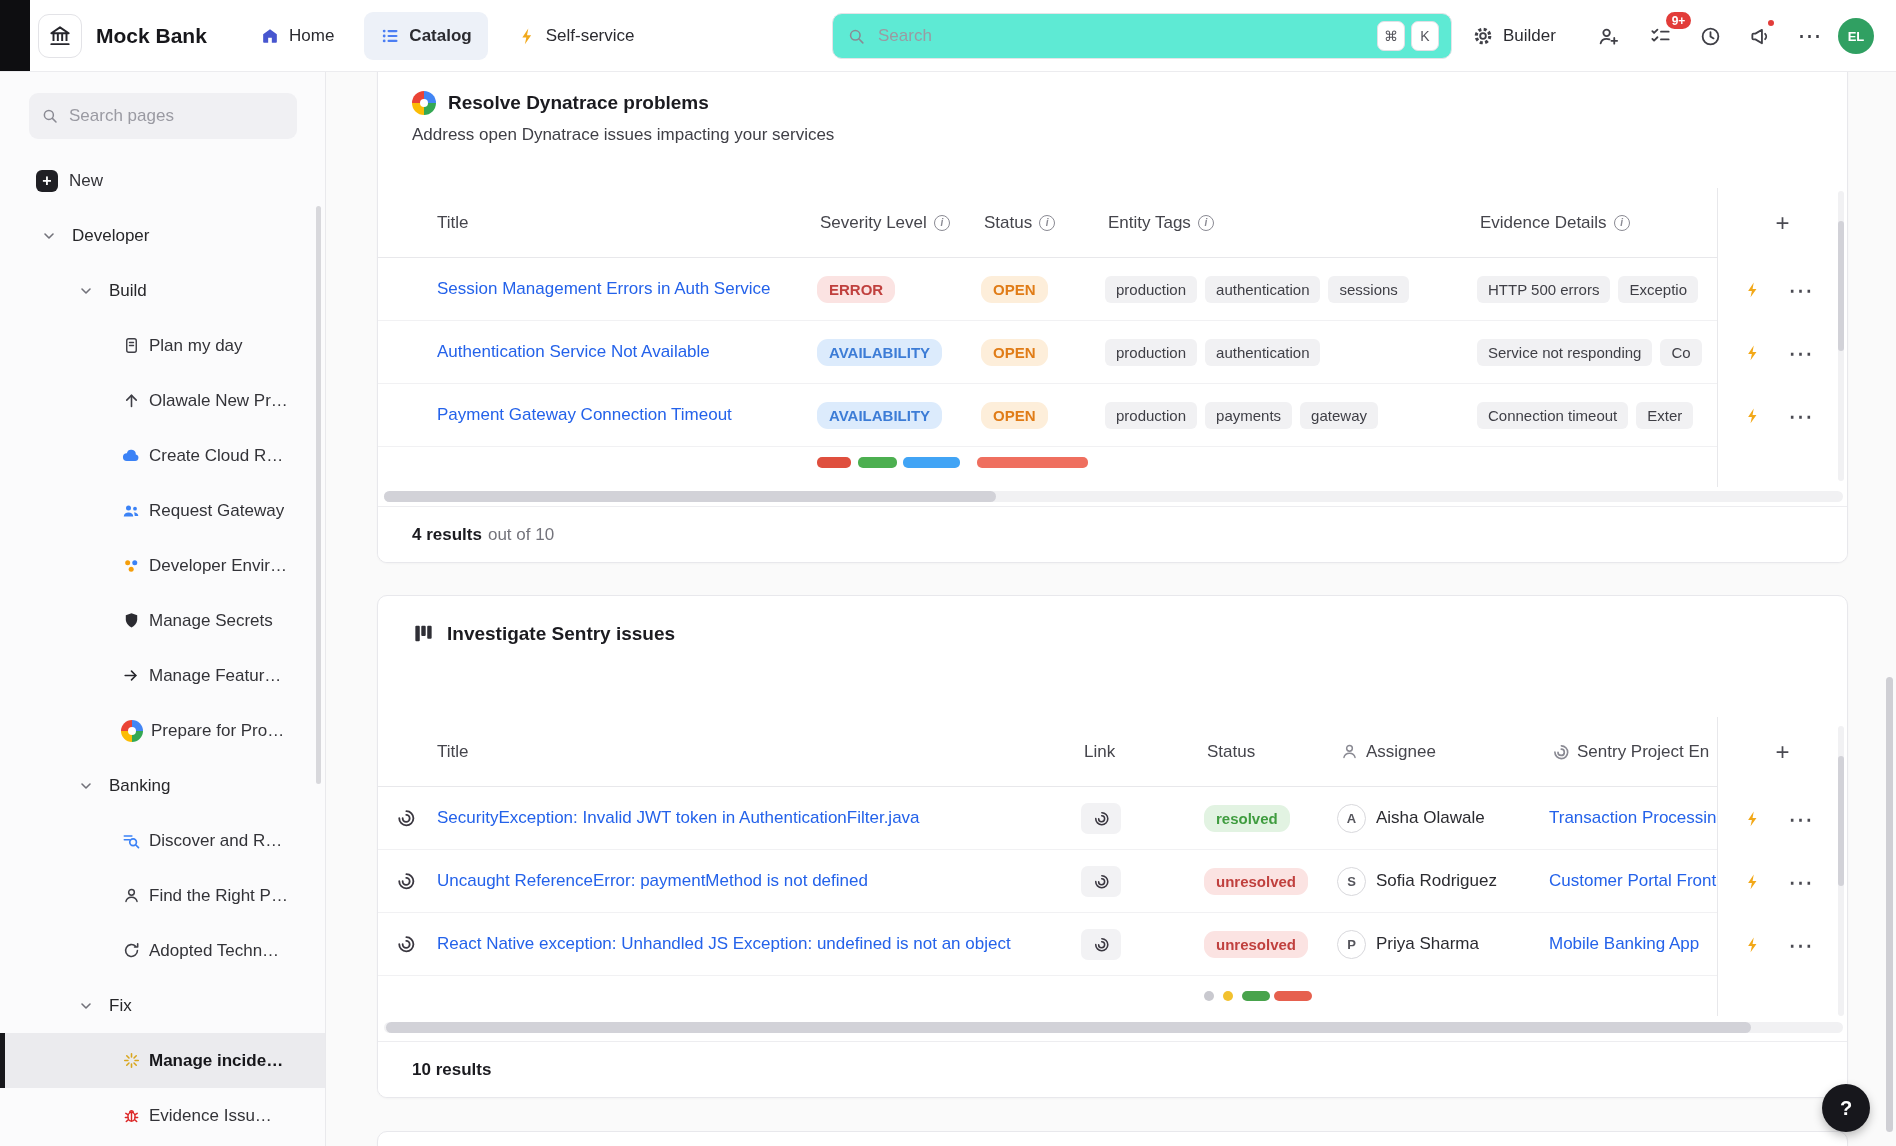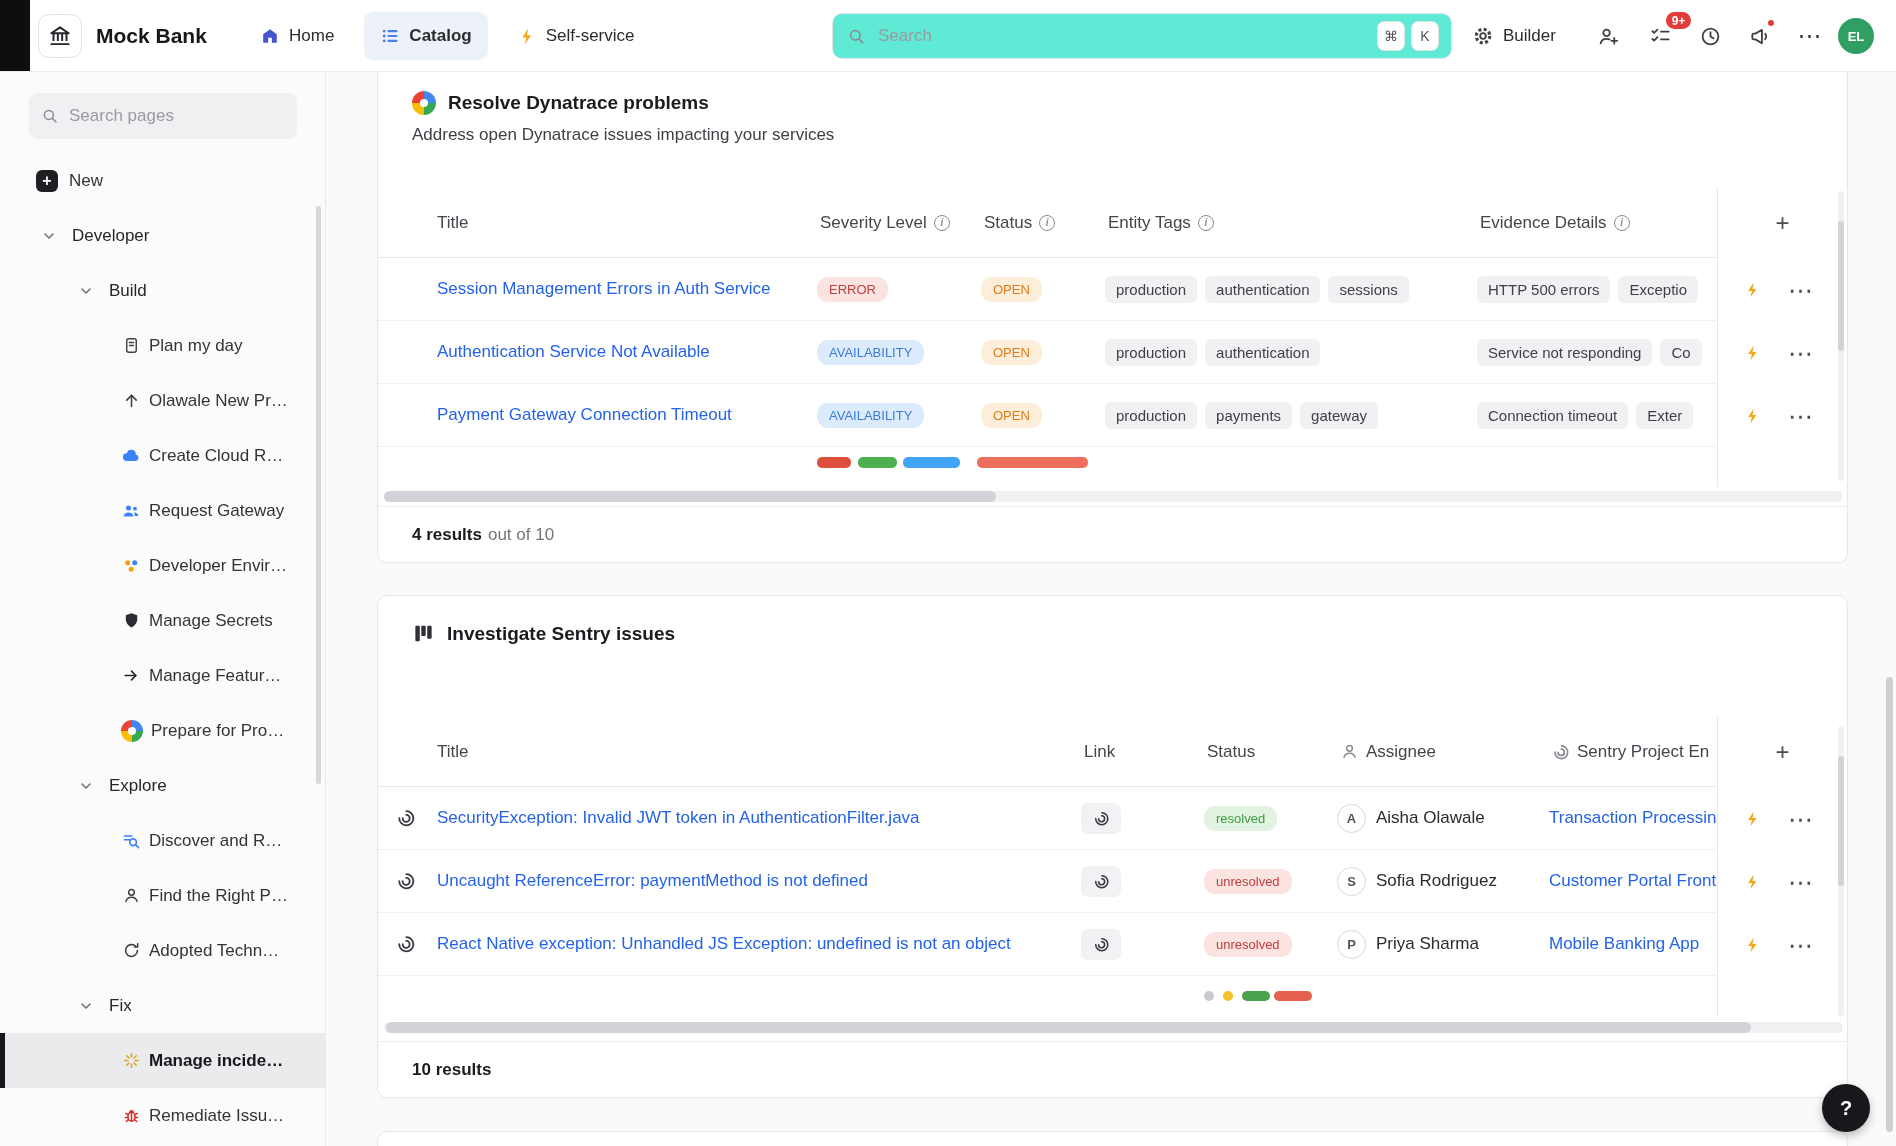--- a/index.html
+++ b/index.html
@@ -66,21 +66,21 @@
   .t-head { height:70px; display:grid; align-items:center; border-bottom:1px solid #e8e8eb; font-size:17px; color:#45454c; position:relative; }
   .t-row { height:63px; display:grid; align-items:center; border-bottom:1px solid #f1f1f3; position:relative; background:#fff; }
   .t-partial { height:39px; position:relative; background:#fff; }
   .grid-dy { grid-template-columns:56px 383px 164px 124px 372px 242px; }
   .grid-se { grid-template-columns:56px 647px 123px 133px 212px 170px; }
   .cell-icon { padding-left:18px; }
   .cell-title { padding-left:3px; white-space:nowrap; overflow:hidden; }
   .rlink { color:#2462ea; font-size:17px; font-weight:500; cursor:pointer; }
   .th-lab { display:flex; align-items:center; gap:7px; padding-left:3px; white-space:nowrap; overflow:hidden; }
   .info-i { width:16px; height:16px; border:1.4px solid #8a8a93; border-radius:50%; color:#8a8a93; font-size:10px; font-style:italic; font-weight:700; display:inline-flex; align-items:center; justify-content:center; flex:none; }
-  .badge { display:inline-flex; align-items:center; border-radius:11px; padding:5px 12px; font-size:13px; font-weight:400; white-space:nowrap; }
+  .badge { display:inline-flex; align-items:center; border-radius:11px; padding:5px 12px; font-size:15px; font-weight:700; white-space:nowrap; }
   .b-error { background:#fbe3e2; color:#c0403e; }
   .b-avail { background:#dcebfc; color:#3c7cd6; }
   .b-open { background:#fdeeda; color:#e07c17; }
   .b-resolved { background:#e2f3e2; color:#3f9c3f; }
   .b-unresolved { background:#fbe3e2; color:#c0403e; }
   .cell-pills { display:flex; gap:8px; overflow:hidden; white-space:nowrap; }
   .pill { background:#f1f1f3; color:#3f3f46; border-radius:6px; padding:5px 11px; font-size:15px; white-space:nowrap; flex:none; }
   .pin-col { position:absolute; right:0; top:0; bottom:-1px; width:130px; background:#fff; border-left:1px solid #e8e8eb; display:flex; align-items:center; }
   .head-pin { justify-content:center; font-size:24px; color:#4a4a52; cursor:pointer; }
   .row-pin { padding-left:26px; gap:26px; }
@@ -328,21 +328,21 @@
     <span class="pinwheel sm"></span>
     <span class="slabel">Prepare for Pro…</span>
   </div>
 
   <div class="srow sec2">
     <span class="chev">
         <svg width="16" height="16" viewBox="0 0 20 20" fill="none" stroke="#72727a" stroke-width="2" stroke-linecap="round" stroke-linejoin="round">
           <path d="M5 7.5l5 5 5-5"></path>
         </svg>
       </span>
-    <span class="slabel">Explore</span>
+    <span class="slabel">Banking</span>
   </div>
 
   <div class="srow child">
     <span class="sicon">
         <svg width="20" height="20" viewBox="0 0 24 24" fill="none" stroke="#3b82f6" stroke-width="2" stroke-linecap="round">
           <path d="M4 6h9M4 10.5h6"></path>
           <circle cx="14.5" cy="13.5" r="4"></circle>
           <path d="M17.5 16.5 21 20"></path>
         </svg>
       </span>
@@ -386,21 +386,21 @@
   </div>
   <div class="srow child">
     <span class="sicon">
         <svg width="19" height="19" viewBox="0 0 24 24" fill="none" stroke="#dc2626" stroke-width="1.8" stroke-linecap="round">
           <ellipse cx="12" cy="13.5" rx="4.5" ry="5.5"></ellipse>
           <path d="M12 8v11"></path>
           <path d="M7.5 11 4.8 9.2M7.5 14.5H4.2M7.8 17.5l-2.4 2.1M16.5 11l2.7-1.8M16.5 14.5h3.3M16.2 17.5l2.4 2.1"></path>
           <path d="M9.6 7.8a2.5 2.5 0 0 1 4.8 0"></path>
         </svg>
       </span>
-    <span class="slabel">Remediate Issu…</span>
+    <span class="slabel">Evidence Issu…</span>
   </div>
 
   <div class="side-thumb"></div>
 </aside>
 
 <main class="main">
 
   <section class="card card1">
     <div class="card-head">
       <span class="pinwheel"></span>

